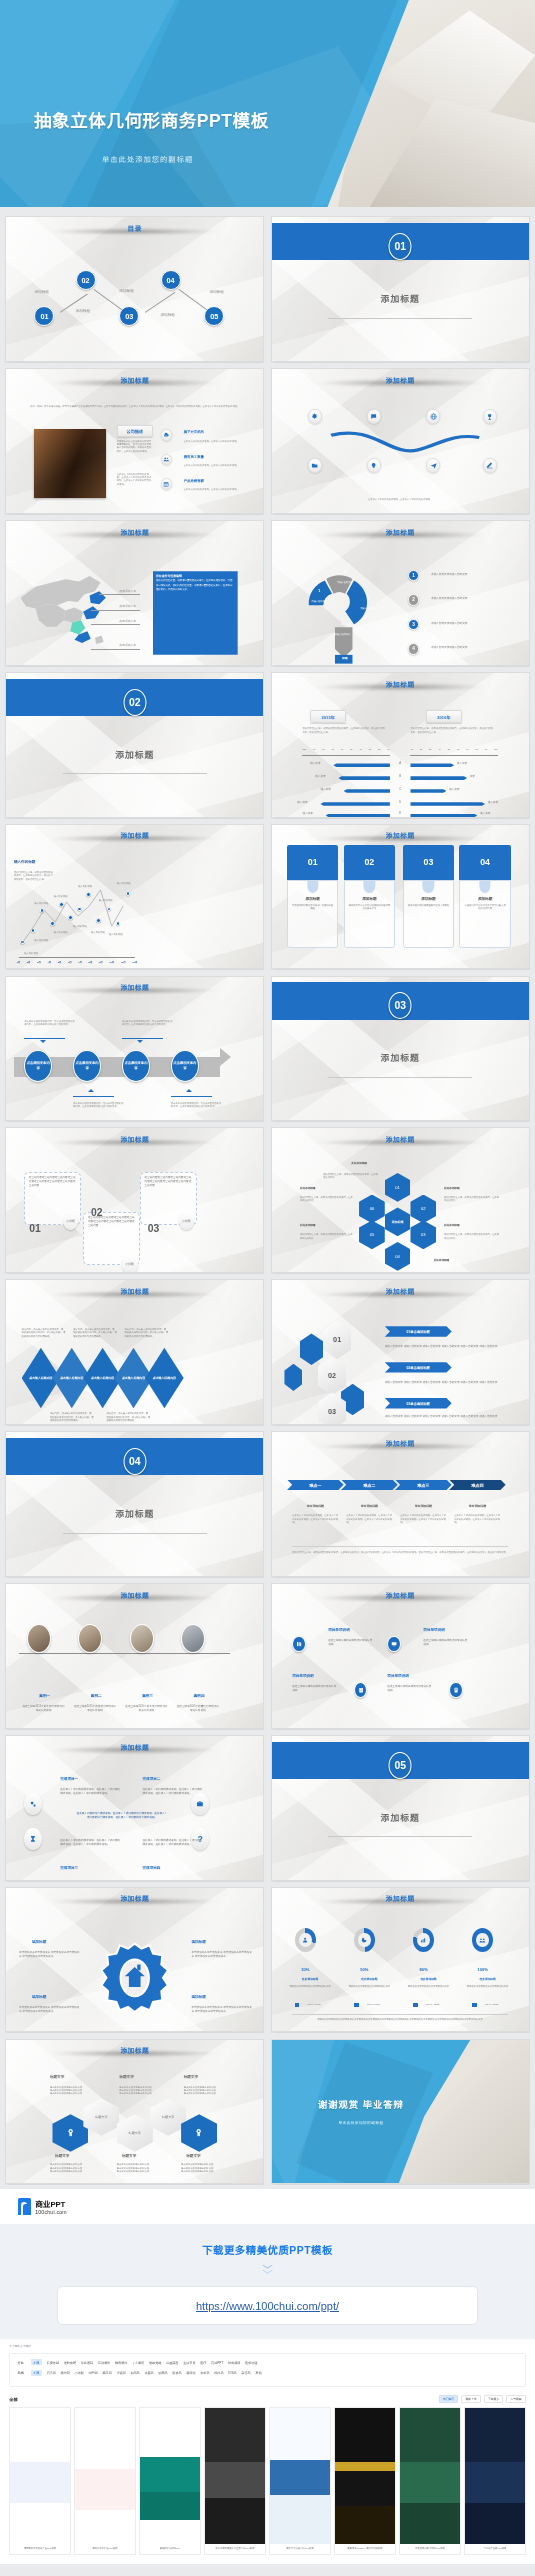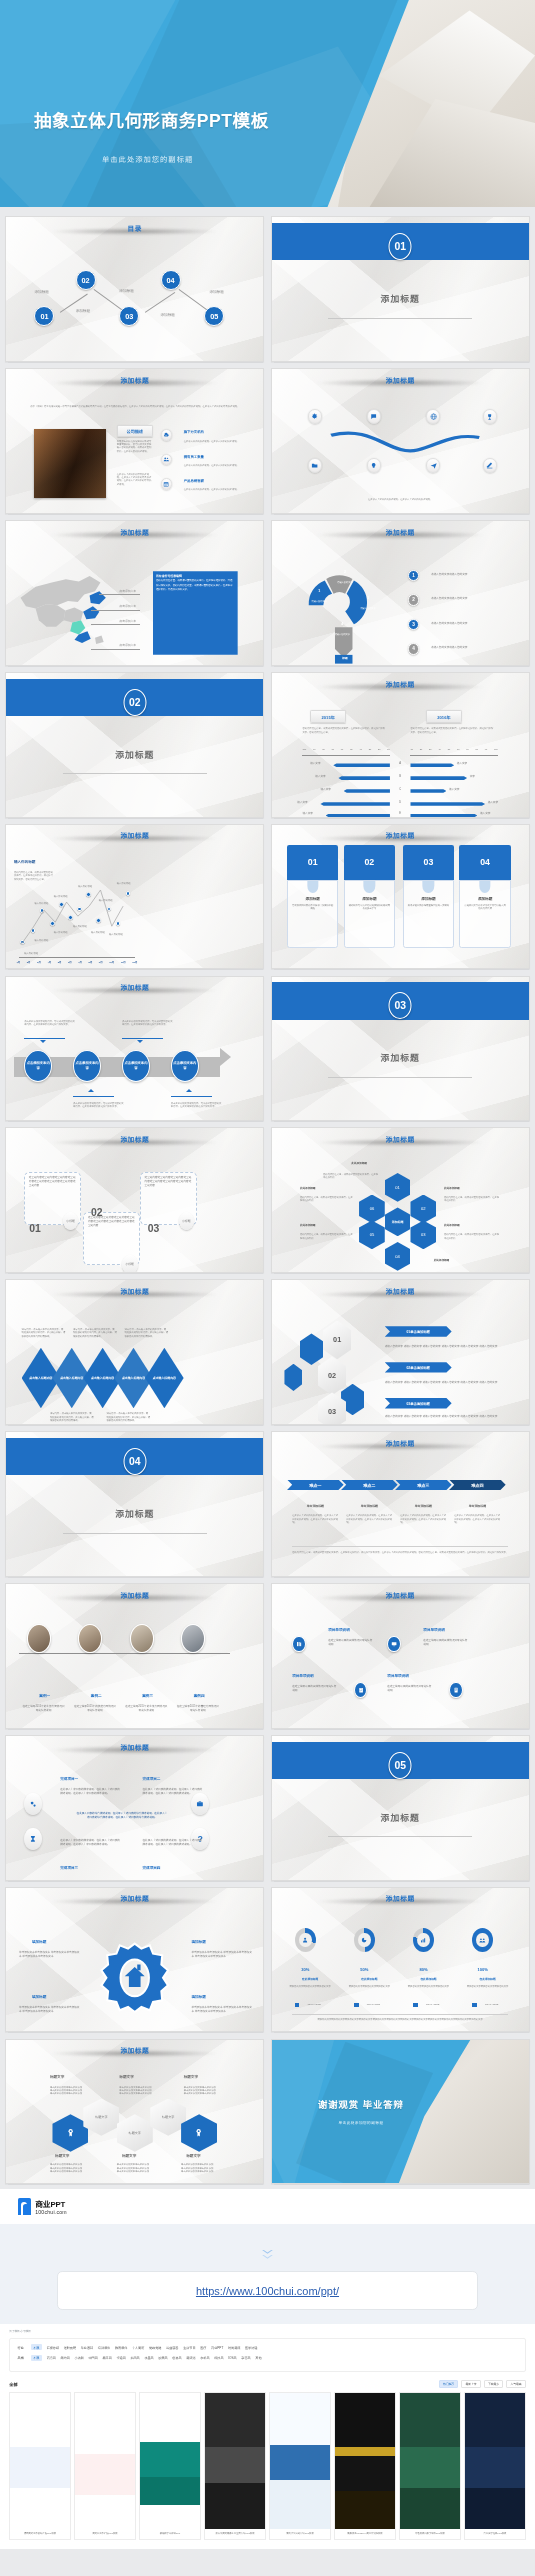--- a/index.html
+++ b/index.html
@@ -1025,20 +1025,21 @@
 
   <div class="brandbar">
     <div class="logo-mark"></div>
     <div class="logo-txt">
       <b>商业PPT</b>
       <span>100chui.com</span>
     </div>
   </div>
 
   <div class="promo">
+    <h2>下载更多精美优质PPT模板</h2>
     <div class="chev-dn">
         <i></i>
         <i></i>
       </div>
     <div class="urlbox">
       <a href="#">https://www.100chui.com/ppt/</a>
     </div>
   </div>
 
   <div class="listbar">

